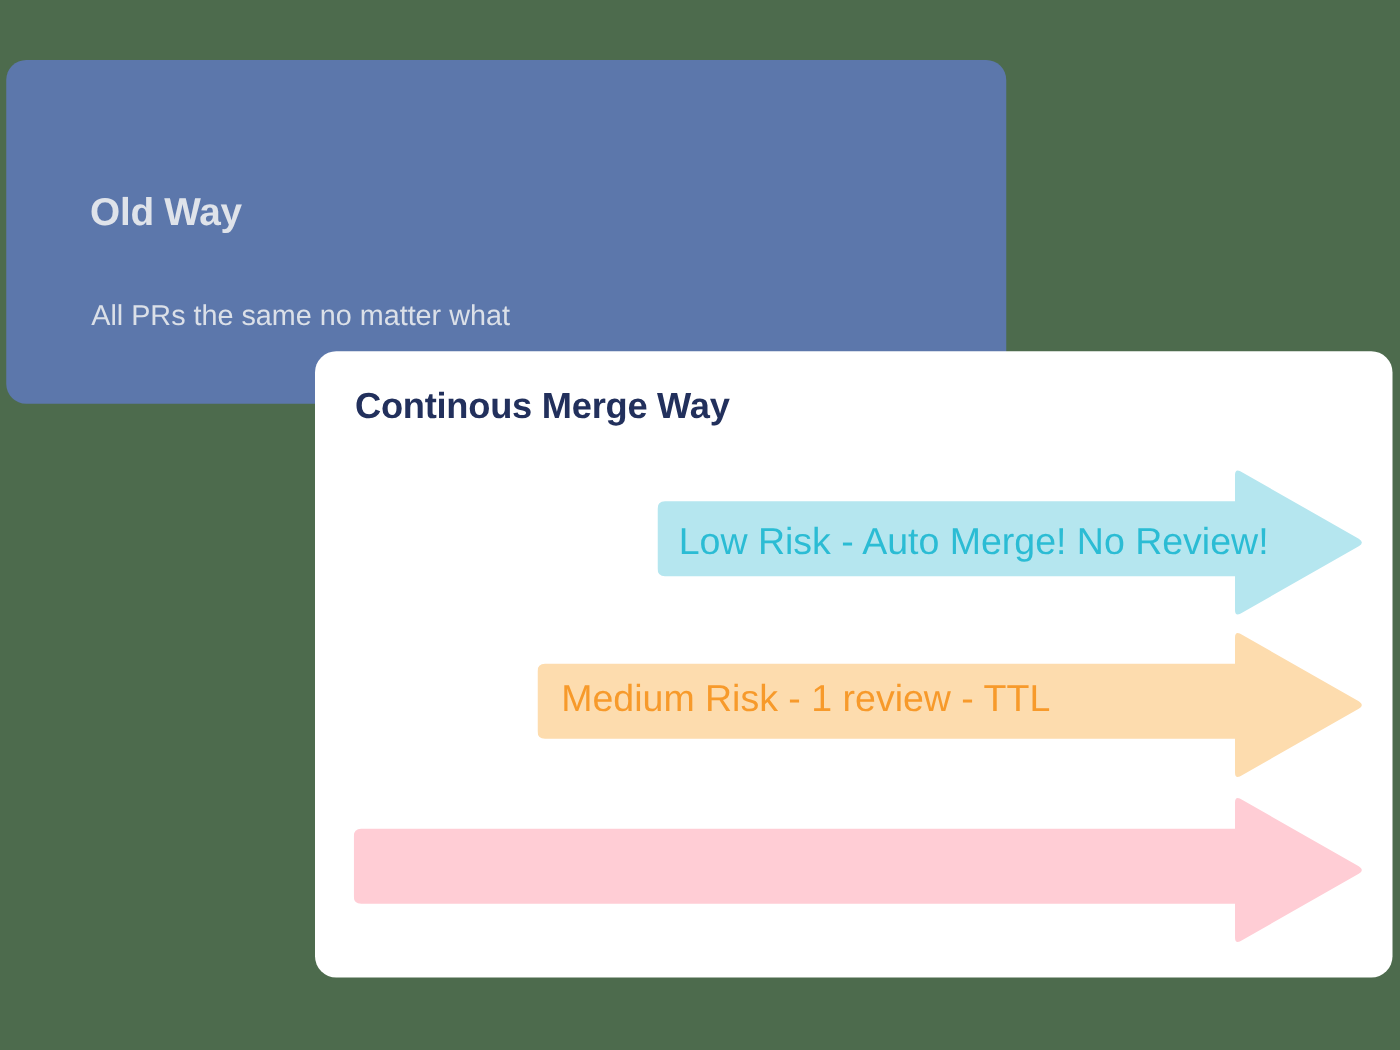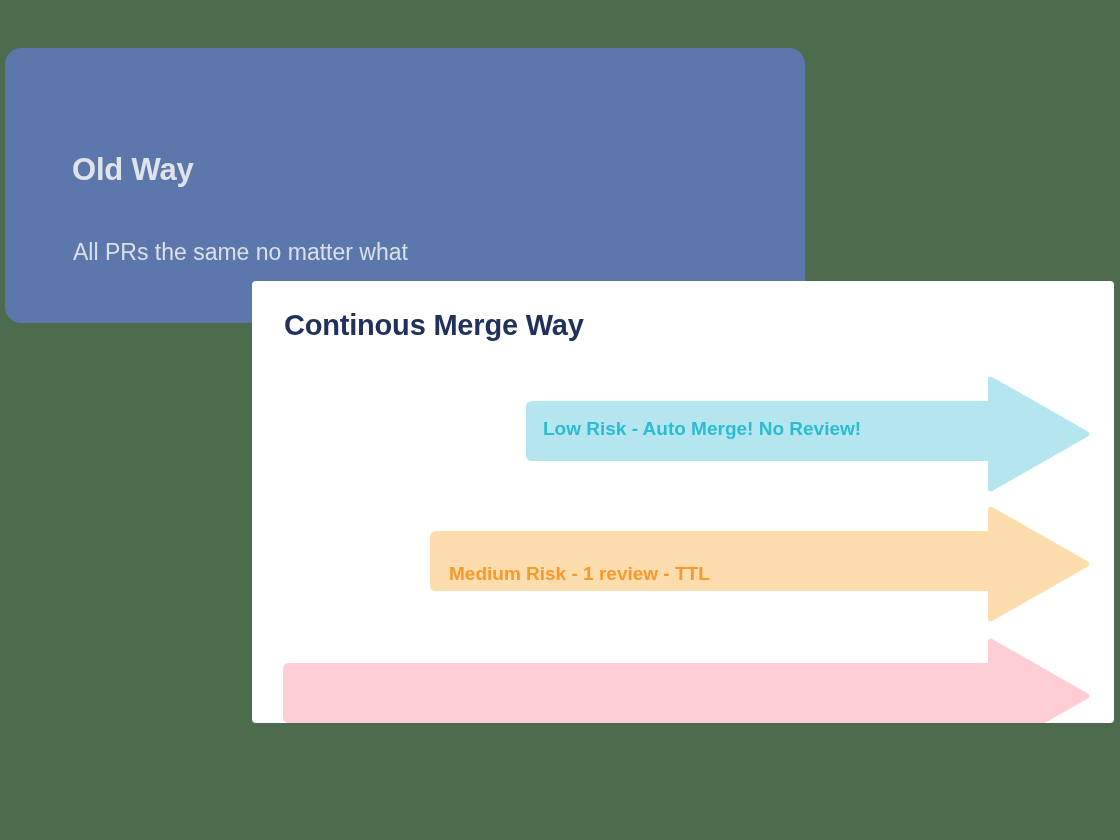--- a/index.html
+++ b/index.html
@@ -45,23 +45,23 @@
     color: #dbe0e8;
     white-space: nowrap;
   }
 
   
   #merge-card {
     position: absolute;
     left: 252px;
     top: 281px;
     width: 862px;
-    height: 442px;
+    height: 501px;
     background: #ffffff;
-    border-radius: 4px;
+    border-radius: 17px;
     box-sizing: border-box;
     overflow: hidden;
   }
   #merge-card-title {
     position: absolute;
     left: 32px;
     top: 28px;
     font-size: 29px;
     font-weight: bold;
     color: #22305c;
@@ -75,22 +75,22 @@
     height: 120px;
   }
   .arrow-svg {
     position: absolute;
     left: 0;
     top: 0;
     display: block;
   }
   .arrow-label {
     position: absolute;
-    font-size: 19px;
-    font-weight: 700;
+    font-size: 30px;
+    font-weight: 400;
     white-space: nowrap;
     line-height: 1;
   }
 
   
   #arrow-row-low {
     left: 274px;   
     top: 93px;     
     width: 564px;  
   }
@@ -101,21 +101,21 @@
   }
 
   
   #arrow-row-medium {
     left: 178px;   
     top: 223px;    
     width: 660px;  
   }
   #arrow-label-medium {
     left: 19px;
-    top: 60px;
+    top: 41px;
     color: #f79a2b;
   }
 
   
   #arrow-row-high {
     left: 31px;    
     top: 355px;    
     width: 807px;  
   }
   #arrow-label-high {

